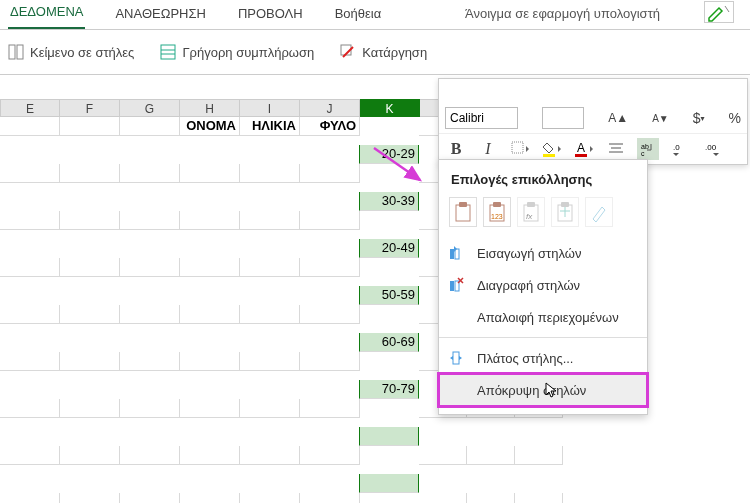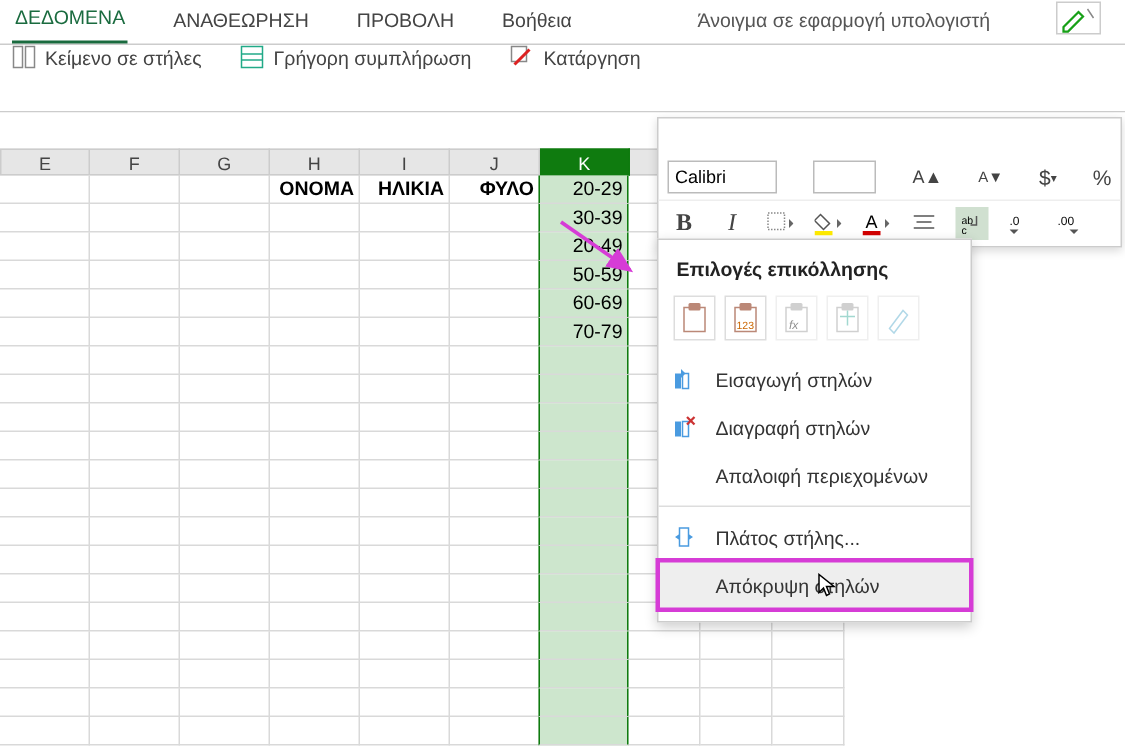--- a/index.html
+++ b/index.html
@@ -5,36 +5,36 @@
   * { box-sizing: border-box; margin: 0; padding: 0; font-family: "Segoe UI", Arial, sans-serif; }
   body { width: 750px; height: 503px; background: #fff; overflow: hidden; position: relative; font-size: 13px; }
 
   
   .tabs { display: flex; border-bottom: 1px solid #ccc; height: 30px; align-items: flex-end; padding-left: 8px; gap: 28px; }
   .tab { font-size: 13px; padding: 6px 2px 8px; color: #444; cursor: pointer; }
   .tab.active { color: #1a6b3f; border-bottom: 2px solid #1a6b3f; font-weight: 400; }
   .open-desktop { color: #555; margin-left: auto; padding-right: 90px; }
 
   
-  .ribbon { display: flex; align-items: flex-start; height: 45px; border-bottom: 1px solid #ccc; padding-left: 8px; gap: 26px; color: #444; }
+  .ribbon { display: flex; align-items: center; height: 45px; border-bottom: 1px solid #ccc; padding-left: 8px; gap: 26px; color: #444; }
   .cmd { display: flex; align-items: center; gap: 6px; font-size: 13px; cursor: pointer; }
   .cmd .ico { width: 16px; height: 16px; display: inline-block; }
 
   
   .grid { position: relative; width: 100%; height: calc(100% - 75px); background: #fff; }
   .col-headers { display: flex; position: absolute; top: 24px; left: 0; }
   .col-header { width: 60px; height: 18px; background: #e6e6e6; border: 1px solid #ccc; border-left: none; text-align: center; font-size: 12px; color: #444; line-height: 18px; }
   .col-header:first-child { border-left: 1px solid #ccc; }
   .col-header.sel { background: #0f7b0f; color: #fff; border-color: #0f7b0f; }
 
   .rows { position: absolute; top: 42px; left: 0; text-align: right; }
   .row { display: flex; }
   .cell { width: 60px; height: 19px; border-right: 1px solid #d9d9d9; border-bottom: 1px solid #d9d9d9; font-size: 13px; padding: 0 3px; line-height: 18px; overflow: hidden; white-space: nowrap; }
   .cell.bold { font-weight: 700; }
-  .cell.sel-col { background: #cde6cd; border-right-color: #0f7b0f; border-left: 1px solid #0f7b0f; margin-left:-1px;}
+  .cell.sel-col { background: #cde6cd; border-right-color: #0f7b0f; border-left: 1px solid #0f7b0f; margin-left:-1px;margin-top:28px;}
 
   
   .arrow-ann { position: absolute; top: 65px; left: 372px; width: 60px; height: 50px; pointer-events: none; }
 
   
   .mini-tb { position: absolute; top: 3px; left: 438px; width: 310px; background: #fff; border: 1px solid #ccc; box-shadow: 0 2px 6px rgba(0,0,0,.15); }
   .mini-row1 { display: flex; align-items: flex-end; padding: 4px 6px; gap: 24px; border-bottom: 1px solid #eee; margin-top: 24px; }
   .font-sel { border: 1px solid #bbb; height: 22px; font-size: 12px; padding: 0 18px 0 4px; background: #fff; appearance: none; position: relative; }
   .font-name { width: 118px; }
   .size-sel { width: 22px; padding-left: 22px; }

